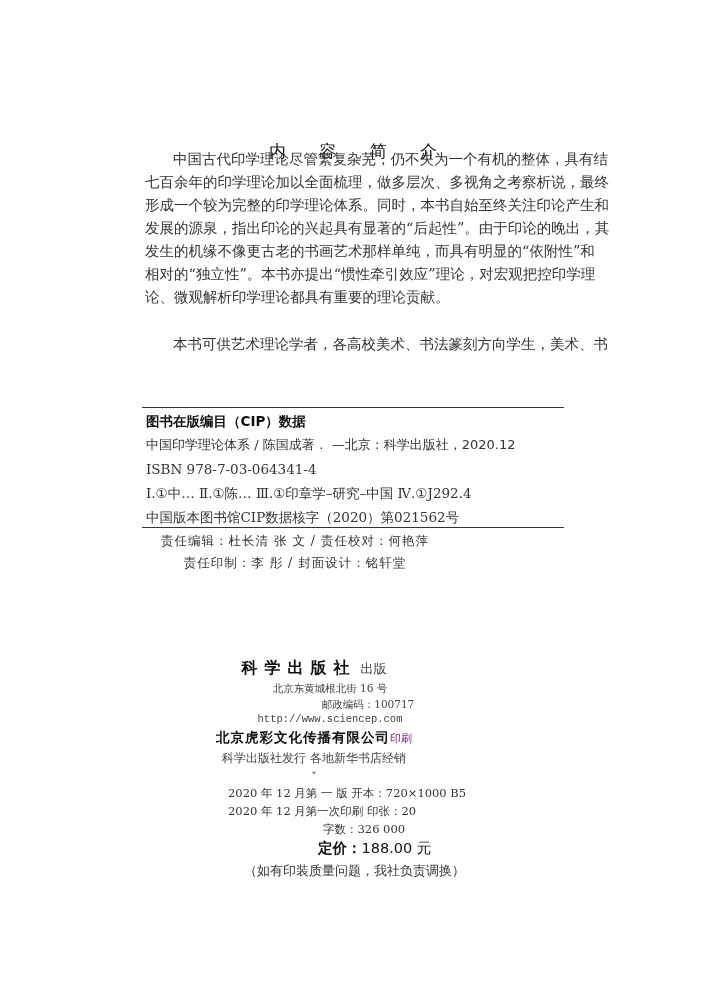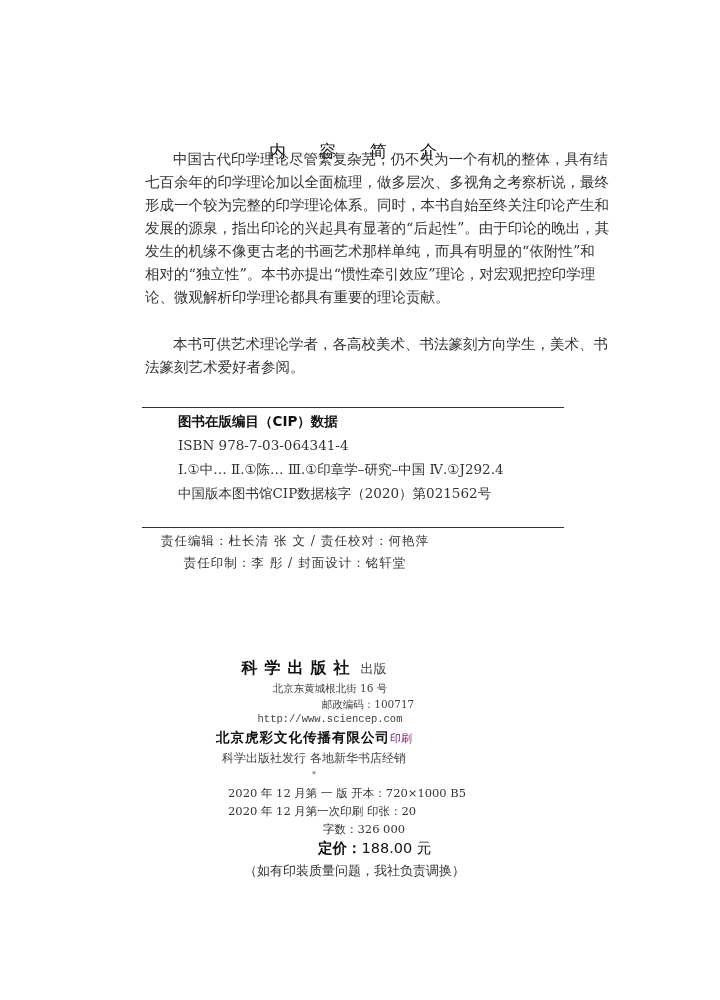--- a/index.html
+++ b/index.html
@@ -8,21 +8,21 @@
     .abs { position: absolute; white-space: nowrap; }
     .heading { left: 0; width: 720px; top: 140px; text-align: center;
                font-family: "DejaVu Sans", sans-serif; font-size: 17px; letter-spacing: 14px; color: #111; }
     .para { position: absolute; left: 145px; width: 420px; font-size: 14.5px; line-height: 23px; color: #333; }
     .para .line { display: block; white-space: nowrap; overflow: visible; text-align: justify; text-align-last: justify; }
     .para .line.last { text-align-last: left; }
     .para .line.indent { padding-left: 28px; }
     .rule { position: absolute; left: 142px; width: 422px; height: 0; border-top: 1.6px solid #333; }
     .cip { position: absolute; left: 146px; font-size: 13.5px; line-height: 24px; color: #333; }
     .cip .title { font-family: "DejaVu Sans", sans-serif; font-weight: bold; font-size: 13.5px; color: #111; }
-    .cip .row { display: block; white-space: nowrap; margin-left: 32px; }
+    .cip .row { display: block; white-space: nowrap; }
     .cip .row.sans { font-family: "DejaVu Sans", sans-serif; font-size: 13px; }
     .credits { left: 0; width: 590px; text-align: center; font-size: 12.5px; color: #333; letter-spacing: 1px; }
     .center { left: 0; width: 628px; text-align: center; }
     .pub-name { font-family: "DejaVu Serif", serif; font-weight: bold; font-size: 16px; letter-spacing: 7px; color: #111; }
     .pub-suffix { font-family: "DejaVu Sans", sans-serif; font-size: 13px; color: #444; margin-left: 4px; }
     .small { font-size: 10.5px; color: #444; margin-left: 16px; }
     .printer-name { font-weight: bold; font-size: 13.5px; letter-spacing: 1px; color: #111; }
     .printer-suffix { font-family: "DejaVu Sans", sans-serif; font-size: 11px; color: #701a75; }
     .dist { font-family: "DejaVu Sans", sans-serif; font-size: 12px; color: #444; }
     .star { font-size: 8px; color: #444; }
@@ -41,27 +41,27 @@
   <span class="line">七百余年的印学理论加以全面梳理，做多层次、多视角之考察析说，最终</span>
   <span class="line">形成一个较为完整的印学理论体系。同时，本书自始至终关注印论产生和</span>
   <span class="line">发展的源泉，指出印论的兴起具有显著的“后起性”。由于印论的晚出，其</span>
   <span class="line">发生的机缘不像更古老的书画艺术那样单纯，而具有明显的“依附性”和</span>
   <span class="line">相对的“独立性”。本书亦提出“惯性牵引效应”理论，对宏观把控印学理</span>
   <span class="line last">论、微观解析印学理论都具有重要的理论贡献。</span>
 </div>
 
 <div class="para" style="top:333px;">
   <span class="line indent">本书可供艺术理论学者，各高校美术、书法篆刻方向学生，美术、书</span>
-  <span class="line last">法篆刻艺术爱好者参阅。</span>
 </div>
 
 <div class="rule" style="top:407px;"></div>
 
 <div class="cip" style="top:409px;">
   <span class="row title">图书在版编目（CIP）数据</span>
+  <span class="row sans">中国印学理论体系 / 陈国成著．  —北京：科学出版社，2020.12</span>
   <span class="row">ISBN 978-7-03-064341-4</span>
   <span class="row">Ⅰ.①中…   Ⅱ.①陈…   Ⅲ.①印章学–研究–中国   Ⅳ.①J292.4</span>
   <span class="row">中国版本图书馆CIP数据核字（2020）第021562号</span>
 </div>
 
 <div class="rule" style="top:527px;"></div>
 
 <div class="abs credits" style="top:533px;">责任编辑：杜长清  张  文 / 责任校对：何艳萍</div>
 <div class="abs credits" style="top:555px;">责任印制：李  彤 / 封面设计：铭轩堂</div>
 

